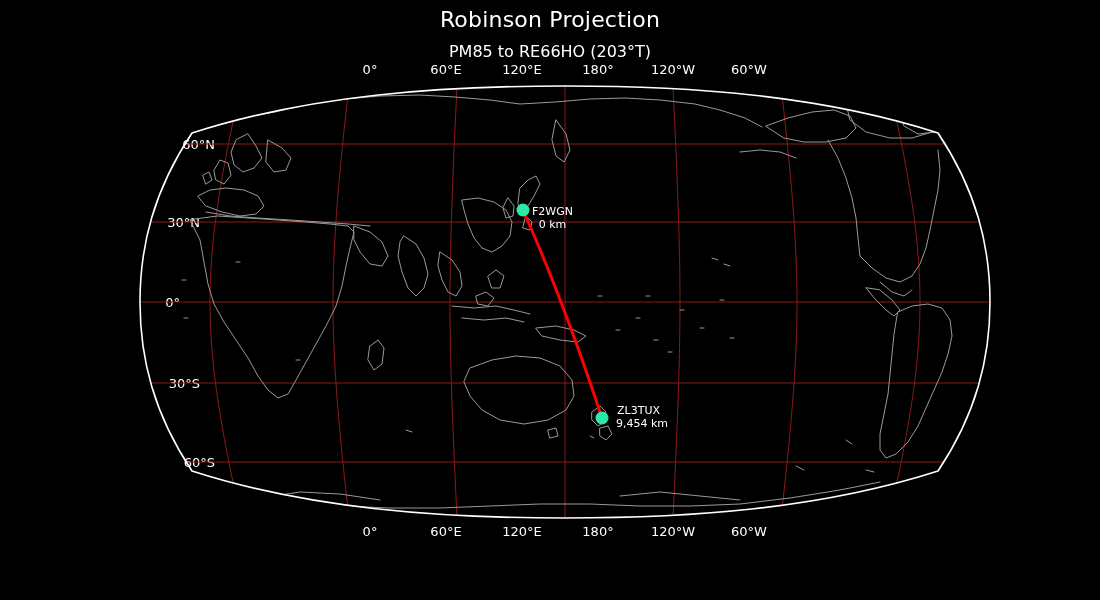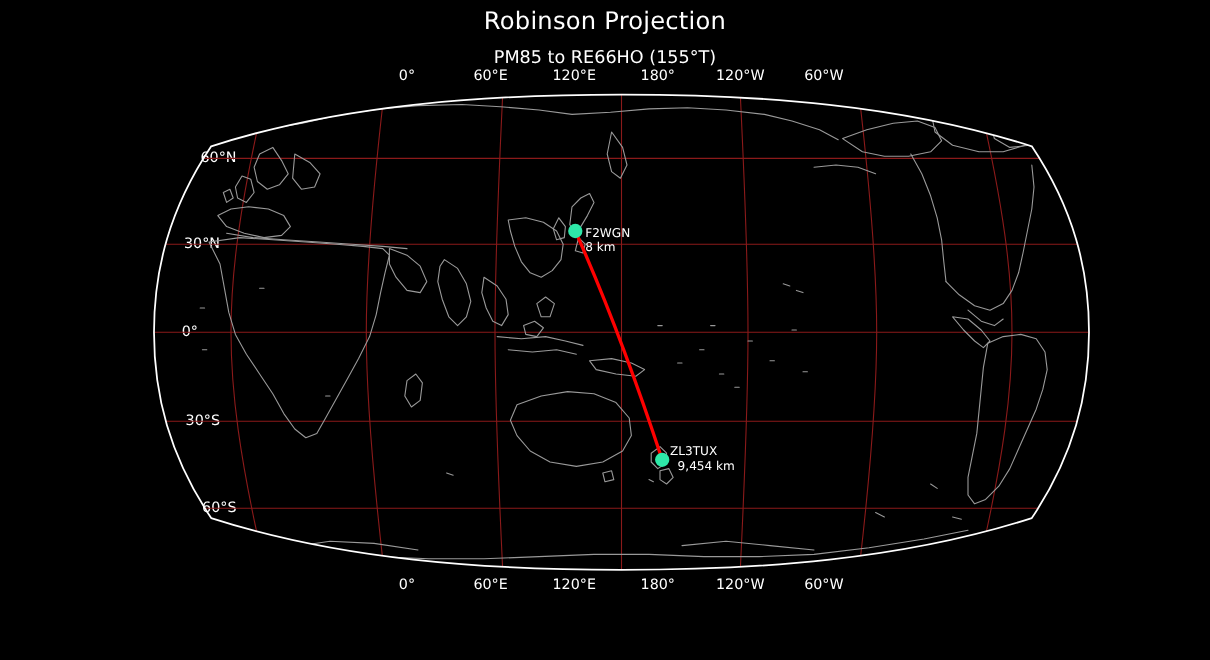--- a/index.html
+++ b/index.html
@@ -56,30 +56,31 @@
     text-align: right;
     transform: translateY(-50%);
     white-space: nowrap;
   }
   .marker-label {
     position: absolute;
     font-size: 11px;
     color: #ffffff;
     white-space: nowrap;
     line-height: 13px;
+    text-align: center;
   }
   svg { display: block; }
 </style>
 </head>
 <body>
 
 <div id="figure">
 
   <div class="title">Robinson Projection</div>
-  <div class="subtitle">PM85 to RE66HO (155°T)</div>
+  <div class="subtitle">PM85 to RE66HO (203°T)</div>
 
   <div class="lon-label" style="left:370px; top:62px;">0°</div>
   <div class="lon-label" style="left:446px; top:62px;">60°E</div>
   <div class="lon-label" style="left:522px; top:62px;">120°E</div>
   <div class="lon-label" style="left:598px; top:62px;">180°</div>
   <div class="lon-label" style="left:673px; top:62px;">120°W</div>
   <div class="lon-label" style="left:749px; top:62px;">60°W</div>
 
   <div class="lon-label" style="left:370px; top:524px;">0°</div>
   <div class="lon-label" style="left:446px; top:524px;">60°E</div>
@@ -243,21 +244,21 @@
              C 310,95 440,86 565,86 Z" fill="none" stroke="#ffffff" stroke-width="1.6"></path>
 
     <path d="M 523,210 C 552,275 578,345 602,418" fill="none" stroke="#ff0000" stroke-width="3" stroke-linecap="round"></path>
 
     <circle cx="523" cy="210" r="6.5" fill="#2ee8a8"></circle>
     <circle cx="602" cy="418" r="6.5" fill="#2ee8a8"></circle>
   </svg>
 
   <div class="marker-label" style="left:532px; top:205px;">
     <div>F2WGN</div>
-    <div>8 km</div>
+    <div>0 km</div>
   </div>
 
   <div class="marker-label" style="left:609px; top:404px;">
     <div>ZL3TUX</div>
     <div style="margin-left:7px;">9,454 km</div>
   </div>
 
 </div>
 
 </body></html>

